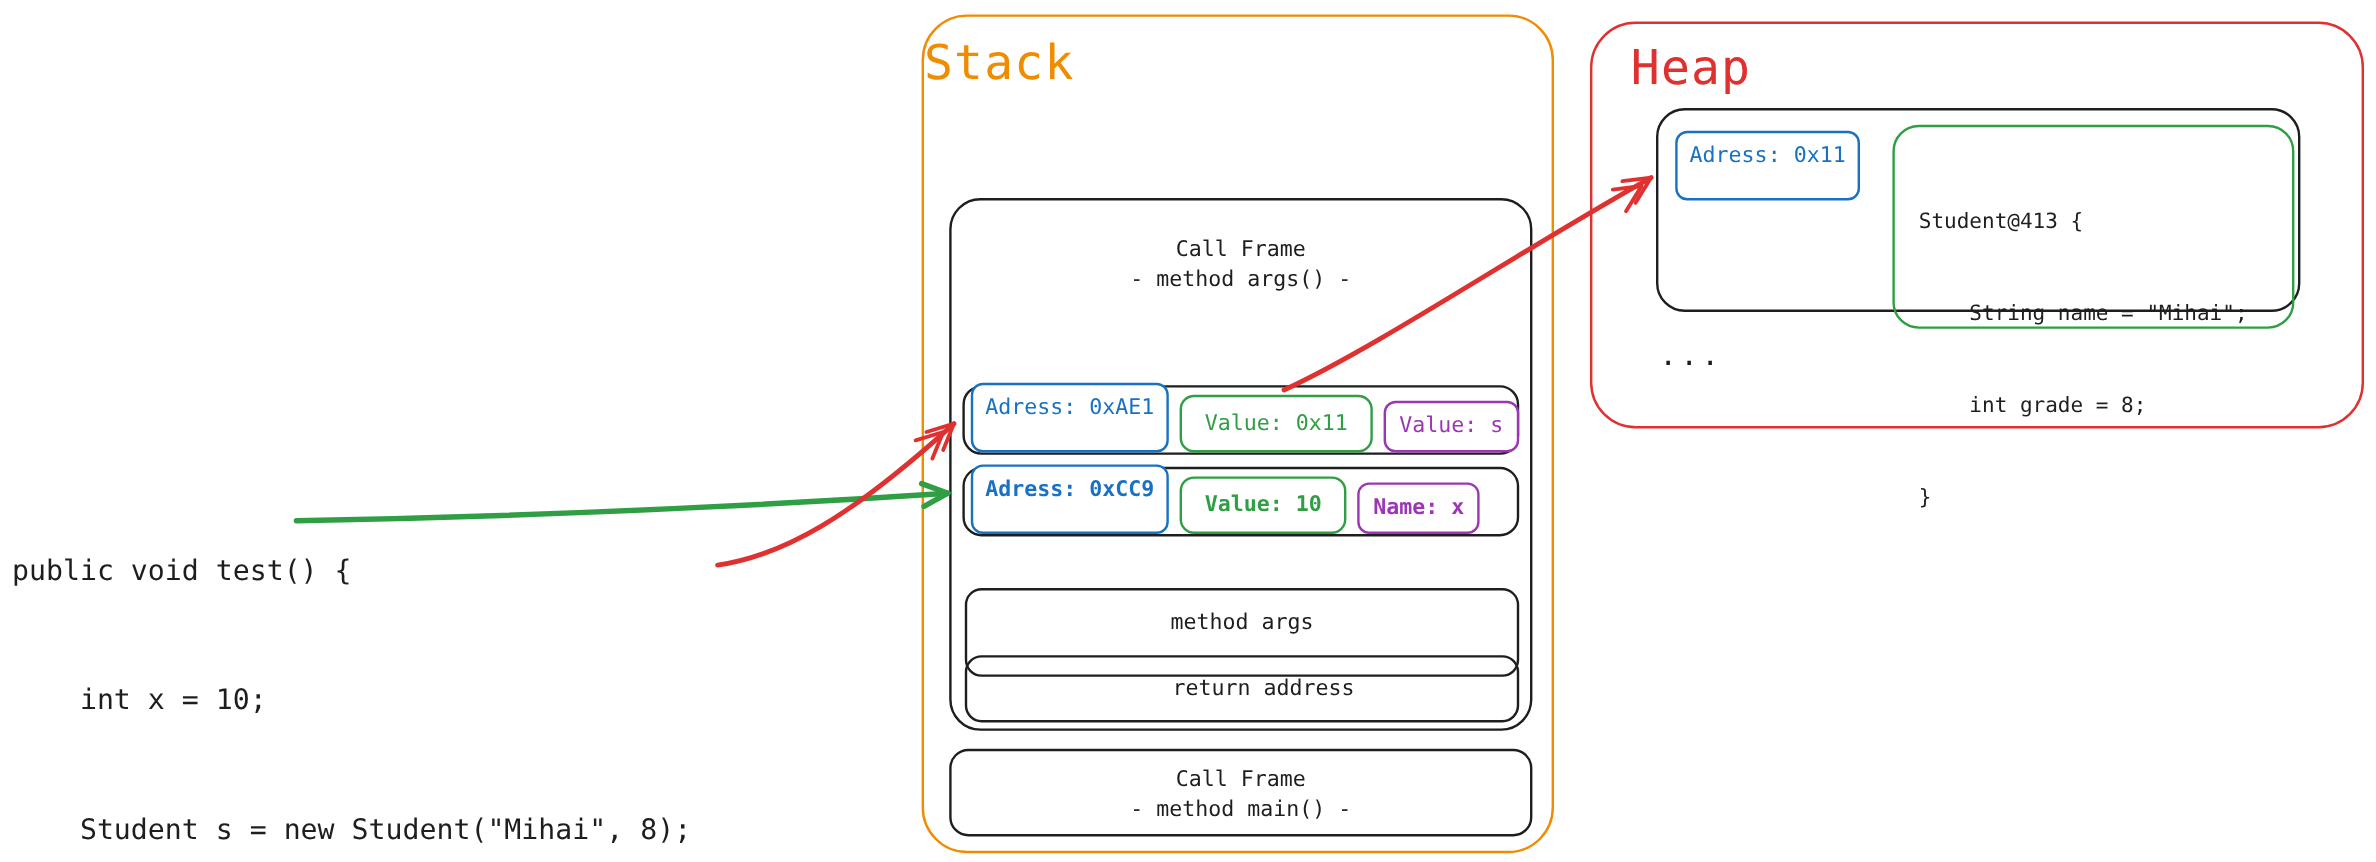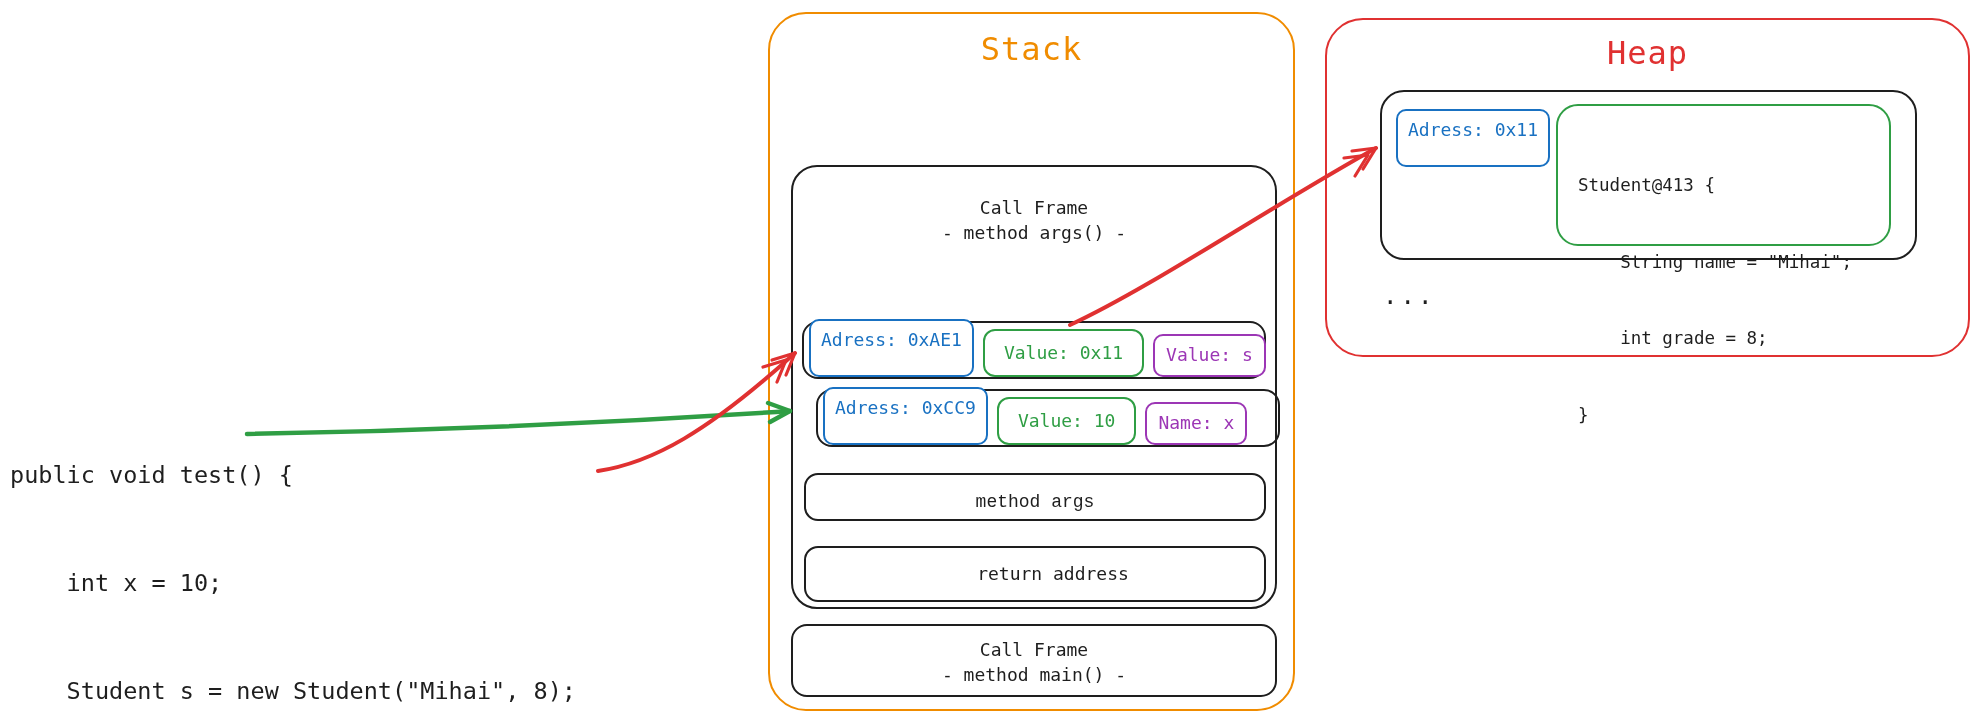--- a/index.html
+++ b/index.html
@@ -44,26 +44,25 @@
     left: 768px; top: 12px; width: 527px; height: 699px;
     border: 2px solid var(--c-orange);
     border-radius: 38px;
   }
   .heap-panel {
     left: 1325px; top: 18px; width: 645px; height: 339px;
     border: 2px solid var(--c-red);
     border-radius: 38px;
   }
   .panel-title {
-    text-align: center;
-    font-size: 32px;
+    font-size: 40px;
     letter-spacing: 1px;
   }
   .stack-panel .panel-title { margin-top: 16px; color: var(--c-orange); }
-  .heap-panel  .panel-title { margin-top: 14px; color: var(--c-red); }
+  .heap-panel  .panel-title { margin-top: 14px; color: var(--c-red); margin-left: 32px; }
 
   .frame {
     position: absolute;
     border: 2px solid var(--c-ink);
     background: transparent;
   }
   .frame-test {
     left: 21px; top: 151px; width: 486px; height: 444px;
     border-radius: 26px;
   }
@@ -84,21 +83,21 @@
     position: absolute;
     width: 464px; height: 58px;
     border: 2px solid var(--c-ink);
     border-radius: 16px;
     display: flex;
     align-items: flex-end;
     padding-left: 5px;
     gap: 9px;
   }
   .var-row.row-s { left: 9px; top: 154px; }
-  .var-row.row-x { left: 23px; top: 222px; }
+  .var-row.row-x { left: 9px; top: 222px; font-weight: bold; }
 
   .chip {
     flex: none;
     font-size: 18px;
     white-space: pre;
     background: #fff;
   }
   .chip-blue {
     border: 2.5px solid var(--c-blue);
     color: var(--c-blue);
@@ -124,37 +123,37 @@
 
   
   .slot-box {
     position: absolute;
     left: 11px; width: 462px;
     border: 2px solid var(--c-ink);
     border-radius: 14px;
     text-align: center;
     font-size: 18px;
   }
-  .slot-args   { top: 306px; height: 48px; line-height: 54px; font-family: Liberation Mono, monospace; }
+  .slot-args   { top: 323px; height: 74px; line-height: 54px; }
   .slot-return { top: 379px; height: 56px; line-height: 52px; padding-left: 36px; }
 
   
   .heap-object {
     position: absolute;
     left: 53px; top: 70px; width: 537px; height: 170px;
     border: 2px solid var(--c-ink);
     border-radius: 24px;
   }
   .heap-addr-chip {
     position: absolute;
     left: 14px; top: 17px;
   }
   .student-box {
     position: absolute;
-    left: 174px; top: 12px; width: 335px; height: 142px;
+    left: 195px; top: 12px; width: 335px; height: 170px;
     border: 2.5px solid var(--c-green);
     border-radius: 22px;
   }
   .student-code {
     padding: 16px 0 0 20px;
     font-size: 17.5px;
     line-height: 25.5px;
     white-space: pre;
     color: var(--c-ink);
   }

